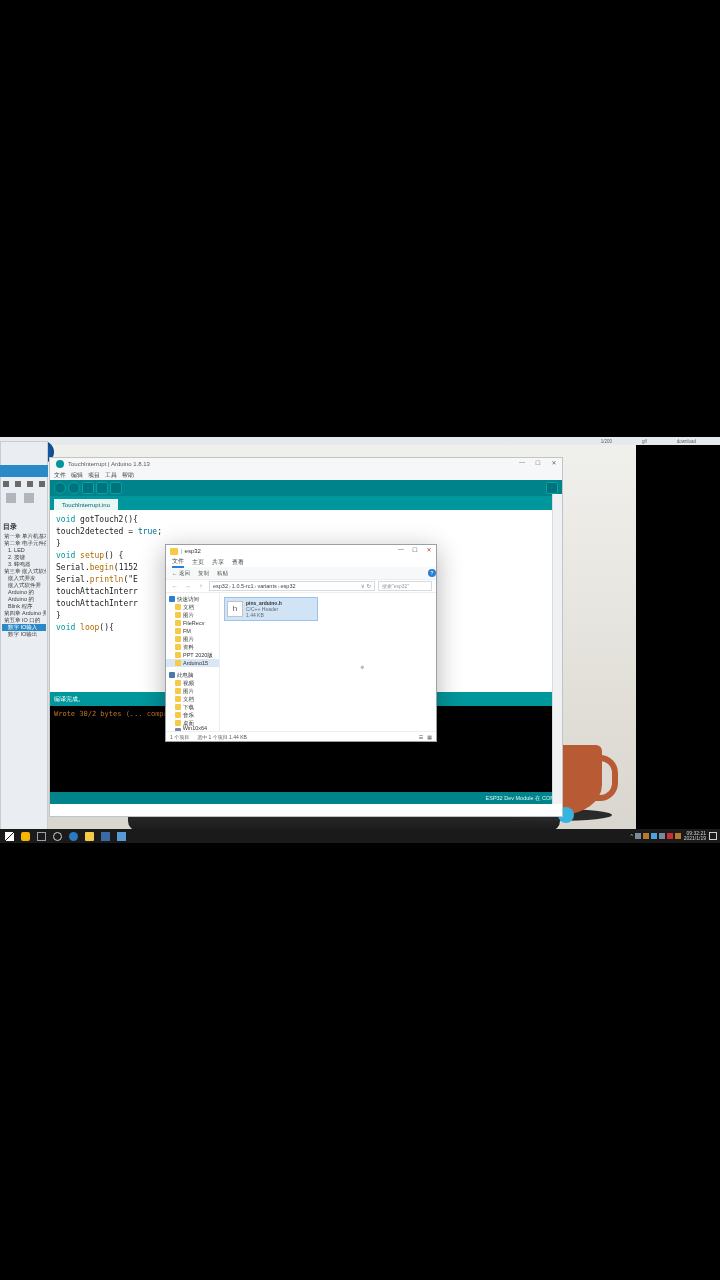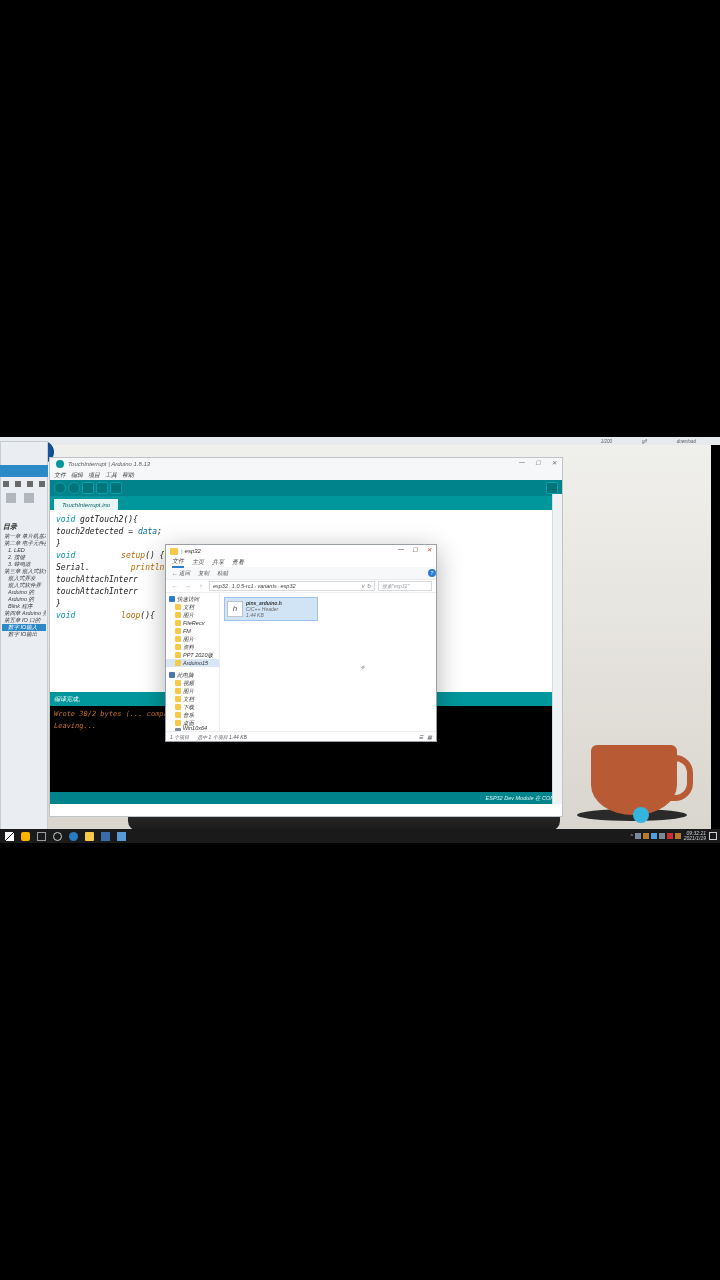--- a/index.html
+++ b/index.html
@@ -1,18 +1,18 @@
 <!DOCTYPE html>
 <html><head>
 <meta charset="utf-8">
 <style>
 * { margin: 0; padding: 0; box-sizing: border-box; }
 html, body { width: 720px; height: 1280px; background: #000; font-family: "Segoe UI", Arial, sans-serif; overflow: hidden; }
 
-.desktop-area { position: absolute; top: 437px; left: 0; width: 711px; height: 406px; background: linear-gradient(180deg, #f0f0ed 0%, #e8e6e0 40%, #d8d5ce 100%); font-style: italic; }
+.desktop-area { position: absolute; top: 437px; left: 0; width: 636px; height: 406px; background: linear-gradient(180deg, #f0f0ed 0%, #e8e6e0 40%, #d8d5ce 100%); }
 
 
 .desk-icons { position: absolute; top: 4px; left: 6px; display: flex; gap: 4px; }
 .desk-icon { width: 22px; height: 22px; border-radius: 3px; }
 .di1 { background: linear-gradient(135deg,#4aa3df,#2a6aa8); }
 .di2 { background: radial-gradient(circle,#1a6bbf,#0a3a6f); border-radius: 50%; }
 
 
 .pdf-icon { position: absolute; top: 308px; left: 6px; width: 18px; height: 18px; background: #c93030; border: 1px solid #a02525; }
 
@@ -51,21 +51,21 @@
 .ard-tb-btn { width:12px; height:12px; border-radius:50%; background:#00737a; border:1px solid #00a2ab; }
 .ard-tb-btn.sq { border-radius:2px; }
 .ard-tb-spacer { flex:1; }
 .ard-tabs { height: 14px; background: #00979c; display:flex; align-items:flex-end; padding-left:4px; }
 .ard-tab { background:#e8f6f6; height:11px; padding:0 8px; font-size:6px; color:#0a5f64; display:flex; align-items:center; }
 .ard-tab-dd { margin-left:auto; width:12px; height:12px; color:#fff; font-size:8px; text-align:center; }
 
 .ard-code { height: 182px; background:#fff; padding:4px 6px; font-family: Consolas, monospace; font-size:8px; line-height:12px; color:#222; overflow:hidden; position:relative; }
 .kw-type { color:#00979c; }
 .kw-val { color:#006d9c; }
-.kw-fn { color:#b26b00;padding-left:41px; }
+.kw-fn { color:#b26b00; }
 .cmt { color:#7a7a7a; }
 
 .ard-midbar { height: 14px; background: #00979c; font-size:6px; color:#fff; padding-left:4px; display:flex; align-items:center; }
 .ard-console { height: 86px; background:#000; color:#c6732a; font-family: Consolas, monospace; font-size:7px; line-height:12px; padding:2px 4px; overflow:hidden; }
 .ard-status { height: 12px; background:#00838a; color:#d8f4f5; font-size:5.5px; display:flex; align-items:center; justify-content:flex-end; padding:0 4px; }
 .ard-scroll { position:absolute; right:0; top:36px; width:10px; height:310px; background:#f0f1f2; border-left:1px solid #d8dbde; }
 
 
 .explorer { position: absolute; top: 107px; left: 165px; width: 272px; height: 198px; background:#fff; border:1px solid #9aa0a6; z-index: 5; box-shadow:0 6px 24px rgba(0,0,0,0.3); }
 .ex-title { height: 12px; background:#fff; display:flex; align-items:center; padding-left:4px; }
@@ -202,36 +202,36 @@
       <div class="ard-tb-btn sq"></div>
       <div class="ard-tb-spacer"></div>
       <div class="ard-tb-btn sq"></div>
     </div>
     <div class="ard-tabs">
       <div class="ard-tab">TouchInterrupt.ino</div>
       <div class="ard-tab-dd">▾</div>
     </div>
     <div class="ard-code">
 <div><span class="kw-type">void</span><span> gotTouch2(){</span></div>
-<div><span>  touch2detected = </span><span class="kw-val">data</span><span>;</span></div>
+<div><span>  touch2detected = </span><span class="kw-val">true</span><span>;</span></div>
 <div>}</div>
 <div></div>
 <div><span class="kw-type">void</span><span class="kw-fn"> setup</span><span>() {</span></div>
+<div><span>  Serial.</span><span class="kw-fn">begin</span><span>(1152</span></div>
 <div><span>  Serial.</span><span class="kw-fn">println</span><span>("E</span></div>
 <div>  touchAttachInterr</div>
 <div>  touchAttachInterr</div>
 <div>}</div>
 <div></div>
 <div><span class="kw-type">void</span><span class="kw-fn"> loop</span><span>(){</span></div>
     </div>
     <div class="ard-midbar">编译完成。</div>
     <div class="ard-console">
       <div>Wrote 30/2 bytes (... compressed) at 0x00010000 in ... (effective 1753.4 kb</div>
       <div></div>
-      <div>Leaving...</div>
     </div>
     <div class="ard-status">
       <span>ESP32 Dev Module 在 COM6</span>
     </div>
     <div class="ard-scroll"></div>
   </div>
 
   <div class="explorer">
     <div class="ex-title">
       <div class="ex-folder-ico"></div>

